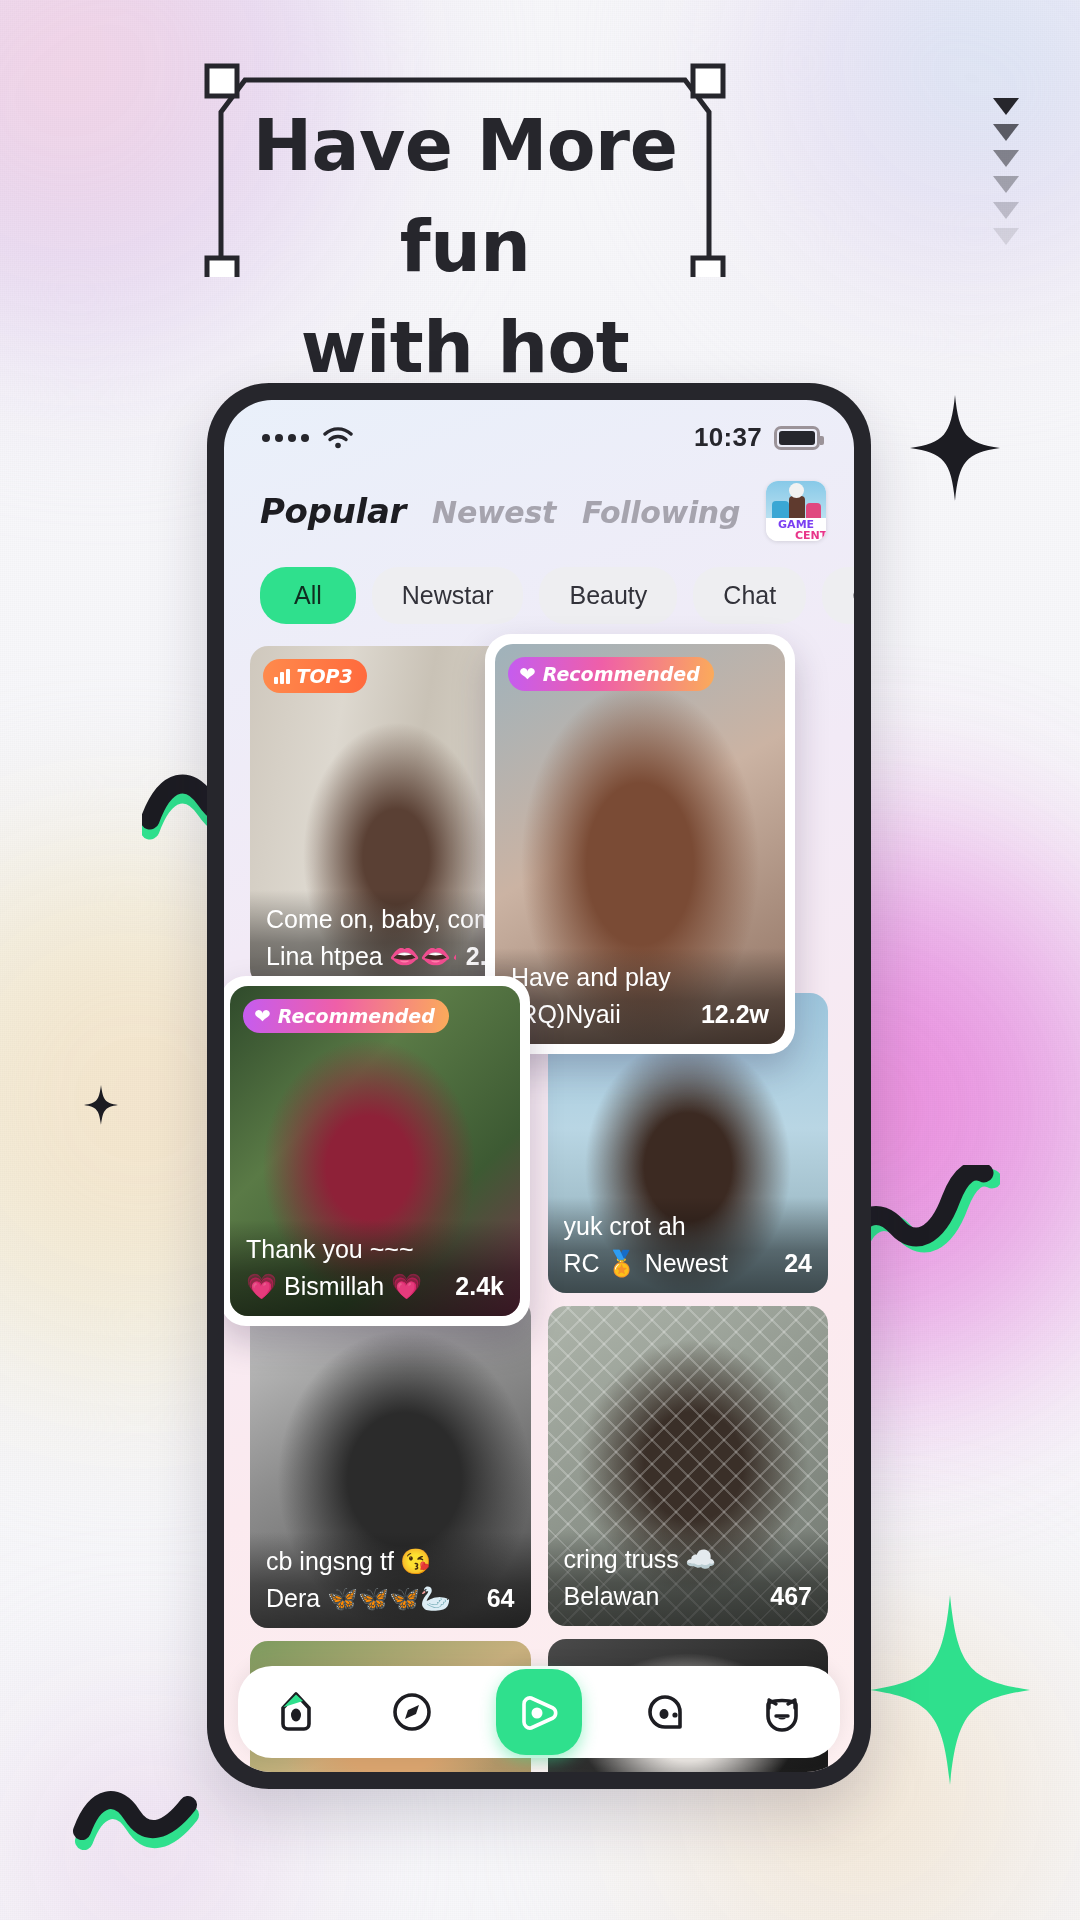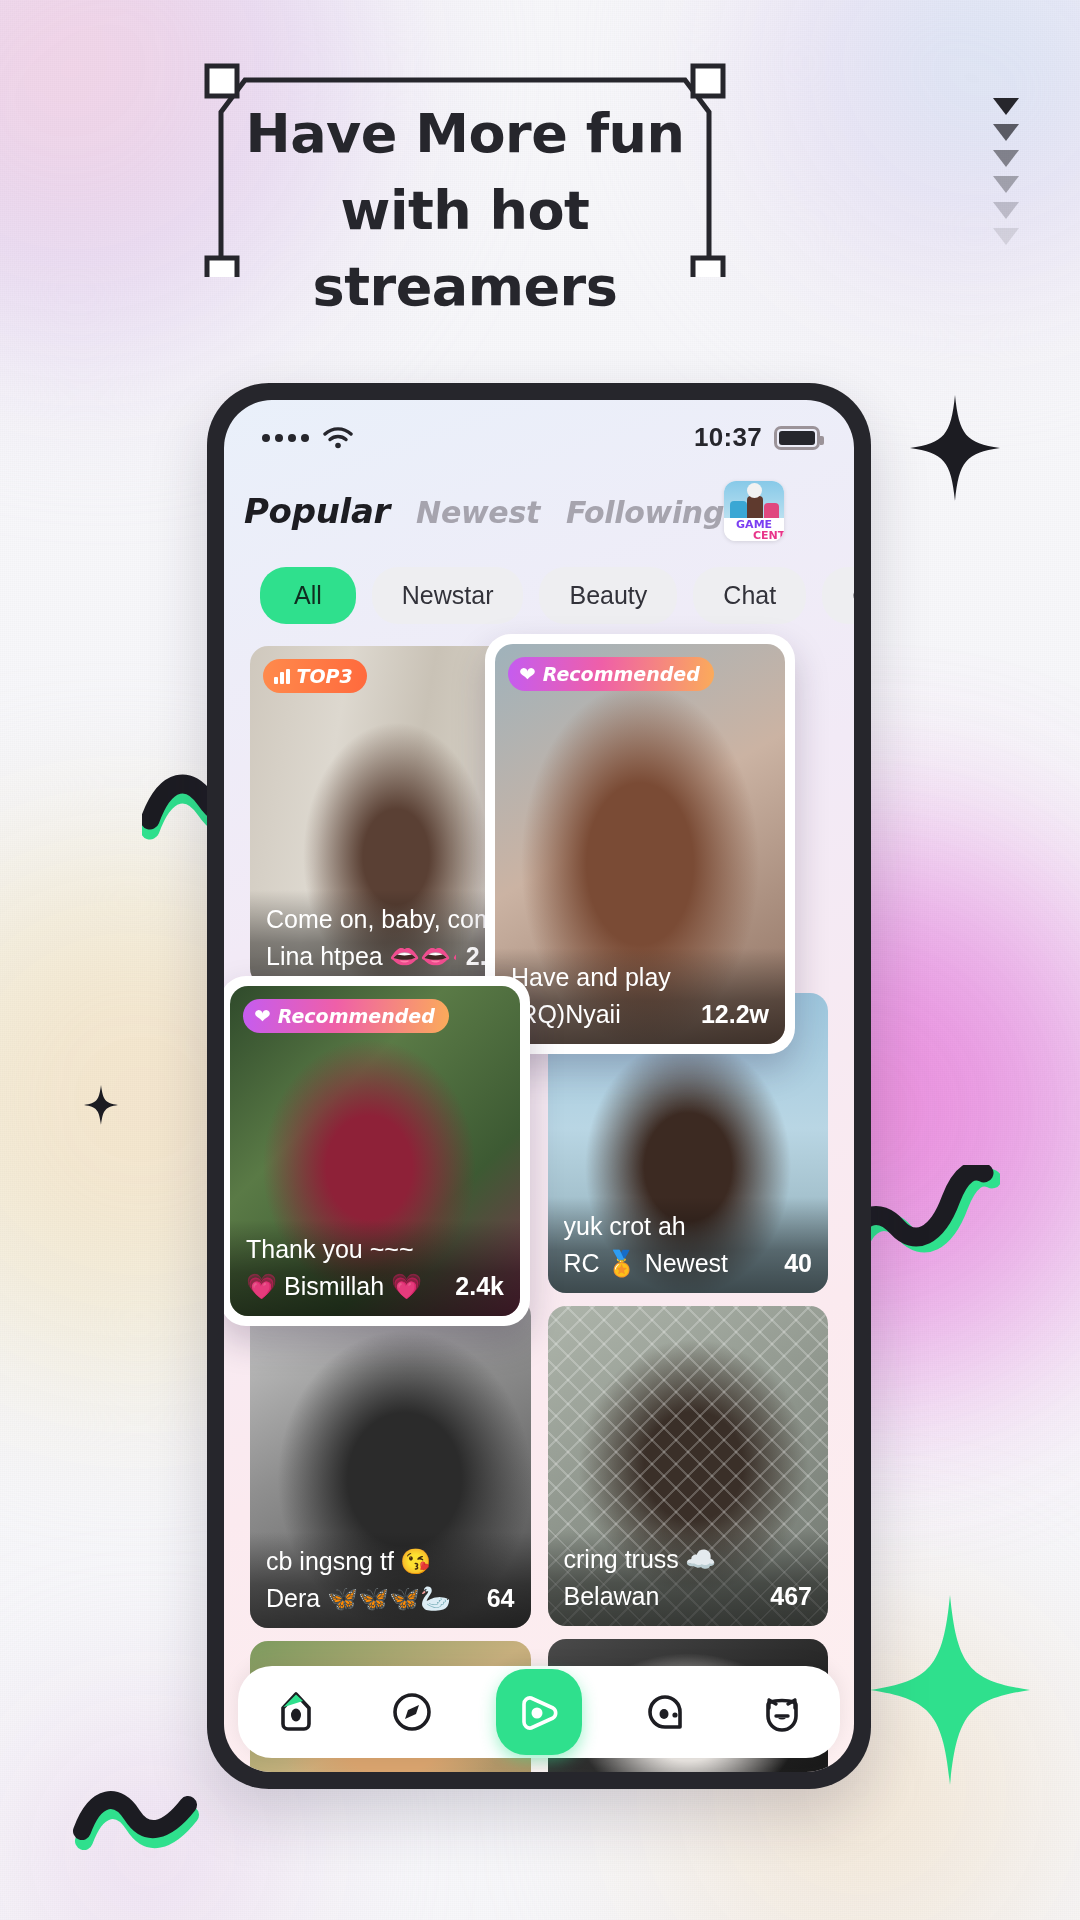--- a/index.html
+++ b/index.html
@@ -32,21 +32,21 @@
     background-image:
       repeating-linear-gradient(0deg, rgba(0,0,0,.035) 0 1px, transparent 1px 2px),
       repeating-linear-gradient(90deg, rgba(0,0,0,.035) 0 1px, transparent 1px 2px); }
 
   
   .headline-wrap { position:absolute; left:185px; top:62px; width:560px; height:215px; }
   .frame-svg { position:absolute; inset:0; width:100%; height:100%; }
   .headline {
     position:absolute; left:0; top:34px; width:100%;
     text-align:center; color:#26262c;
-    font-size:54px; line-height:1.42; font-weight:800;
+    font-size:71px; line-height:1.42; font-weight:800;
     letter-spacing:-.5px;
     font-family:"DejaVu Sans", sans-serif;
   }
   .headline .l2 { display:block; }
 
   
   .chevrons { position:absolute; left:986px; top:98px; width:40px; }
   .chev { width:0;height:0;margin:0 auto 9px;border-left:13px solid transparent;
           border-right:13px solid transparent;border-top:17px solid #26262c; }
 
@@ -76,21 +76,21 @@
   .dots i { width:8px;height:8px;border-radius:50%;background:#26262c;display:block; }
   .sb-right { display:flex; align-items:center; gap:12px; }
   .sb-time { font-size:26px; font-weight:600; color:#26262c; letter-spacing:.3px;margin-left:28px; }
   .battery { width:46px;height:24px;border:3px solid #9b9399;border-radius:7px;
              padding:2px; position:relative; }
   .battery::after{content:"";position:absolute;right:-7px;top:7px;width:4px;height:9px;
              background:#9b9399;border-radius:0 2px 2px 0;}
   .battery i{display:block;width:100%;height:100%;background:#26262c;border-radius:3px;}
 
   
-  .topnav { display:flex; align-items:center; padding:22px 30px 0 20px; }
+  .topnav { display:flex; align-items:center; padding:22px 30px 0 36px; gap:26px; }
   .tabs { display:flex; align-items:baseline; gap:26px; flex:1; }
   .tab { font-size:30px; font-weight:800; font-style:italic; color:#a6a4ae;
          font-family:"DejaVu Sans", sans-serif; letter-spacing:-.3px; position:relative;
          white-space:nowrap; }
   .tab.active { color:#1d1d22; font-size:34px; }
   .tab.active::after{
     content:""; position:absolute; left:-2px; right:-6px; bottom:1px; height:12px;
     background:linear-gradient(90deg,#c6f5dd 0%, #2fe08d 100%);
     border-radius:8px; z-index:-1; }
   .tab.active span { position:relative; z-index:2; }
@@ -361,21 +361,21 @@
         <div class="col">
 
           <div style="height:334px"></div>
 
           <div class="card">
             <div class="ph ph-d"></div>
             <div class="cap">
               <div class="t1">yuk crot ah</div>
               <div class="row2">
                 <span class="nm">RC 🏅 Newest</span>
-                <span class="ct">40</span>
+                <span class="ct">24</span>
               </div>
             </div>
           </div>
 
           <div class="card">
             <div class="ph ph-f"></div>
             <div class="cap">
               <div class="t1">cring truss ☁️</div>
               <div class="row2">
                 <span class="nm">Belawan</span>

